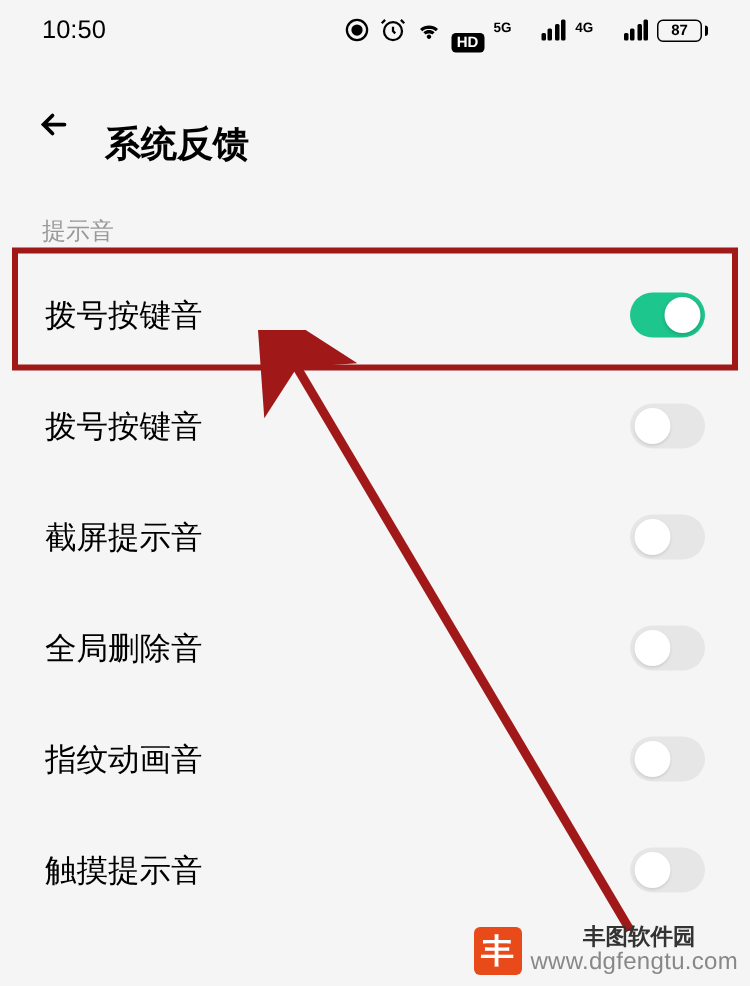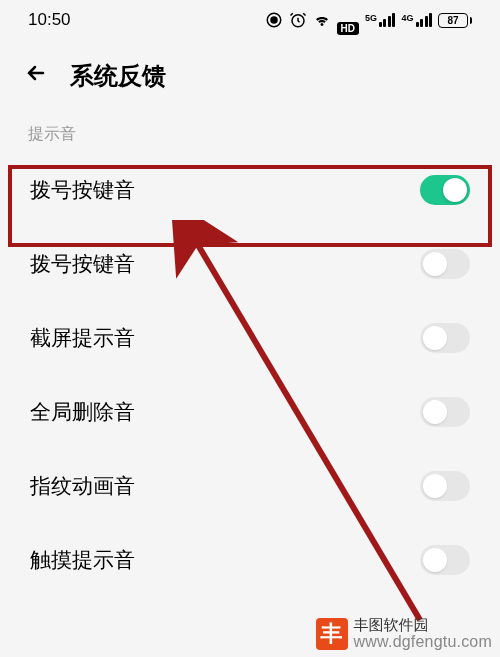--- a/index.html
+++ b/index.html
@@ -43,21 +43,21 @@
       color: #fff;
       font-size: 10px;
       font-weight: bold;
       padding: 1px 4px;
       border-radius: 3px;
       margin-top: 16px;
     }
     .signal-group {
       display: flex;
       align-items: center;
-      gap: 1px;
+      gap: 19px;
     }
     .signal-label {
       font-size: 9px;
       font-weight: bold;
       margin-right: 1px;
       align-self: flex-start;
     }
     .bars {
       display: flex;
       align-items: flex-end;
@@ -103,20 +103,21 @@
     }
     .back-arrow {
       font-size: 26px;
       color: #000;
       font-weight: 300;
     }
     .page-title {
       font-size: 24px;
       font-weight: 600;
       color: #000;
+      margin-top: 20px;
     }
     .section-label {
       padding: 14px 28px 8px;
       color: #999;
       font-size: 16px;
     }
     .settings-list {
       padding: 0 8px;
     }
     .setting-row {
@@ -204,21 +205,22 @@
       font-family: "SimSun", serif;
     }
     .watermark-text {
       display: flex;
       flex-direction: column;
       line-height: 1.1;
     }
     .watermark-title {
       font-size: 15px;
       color: #333;
-      font-weight: 400;
+      font-weight: 700;
+      margin-left: 35px;
     }
     .watermark-url {
       font-size: 16px;
       color: #888;
       letter-spacing: 0.2px;
       text-align: right;
     }
   </style>
 </head>
 <body>

